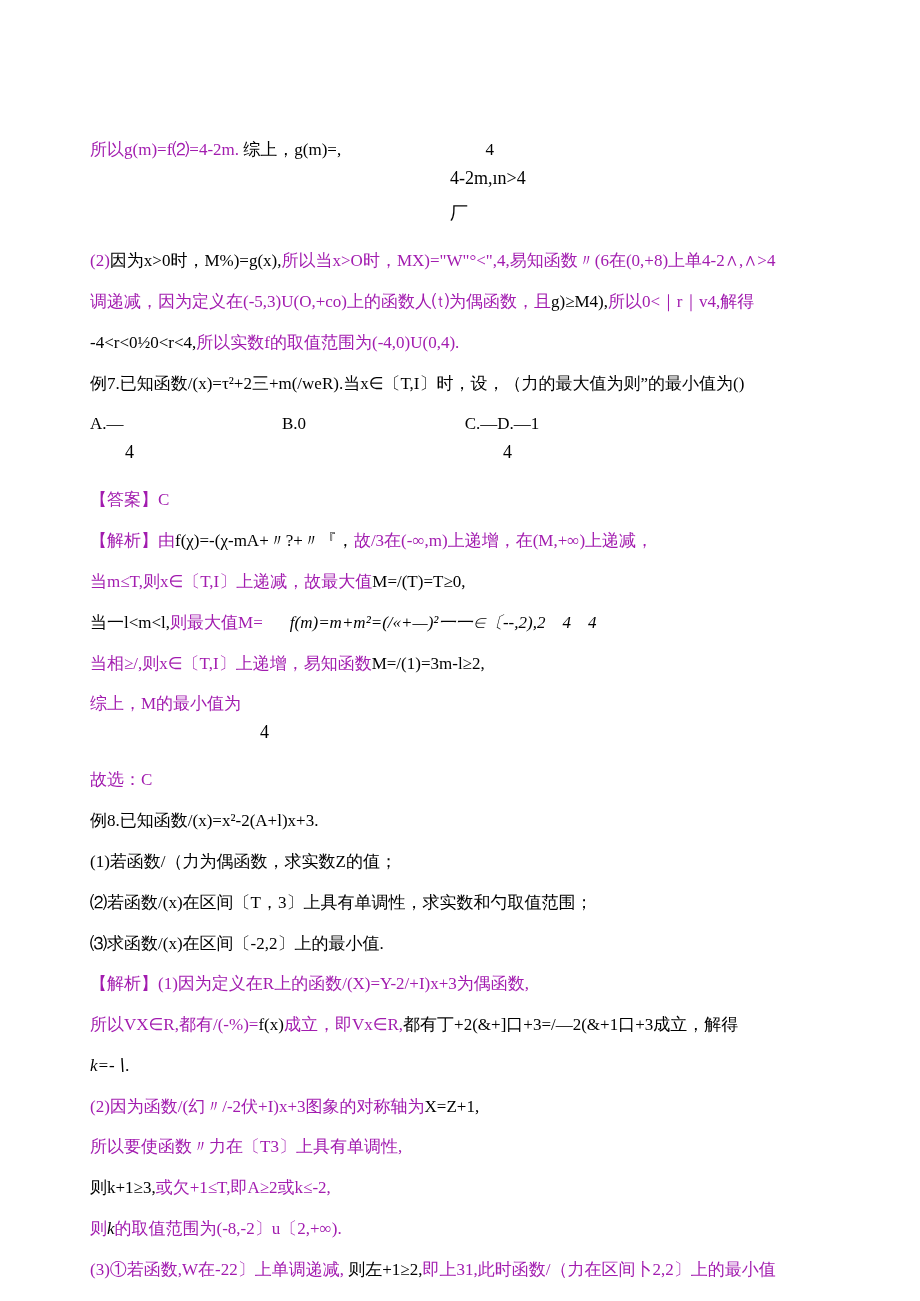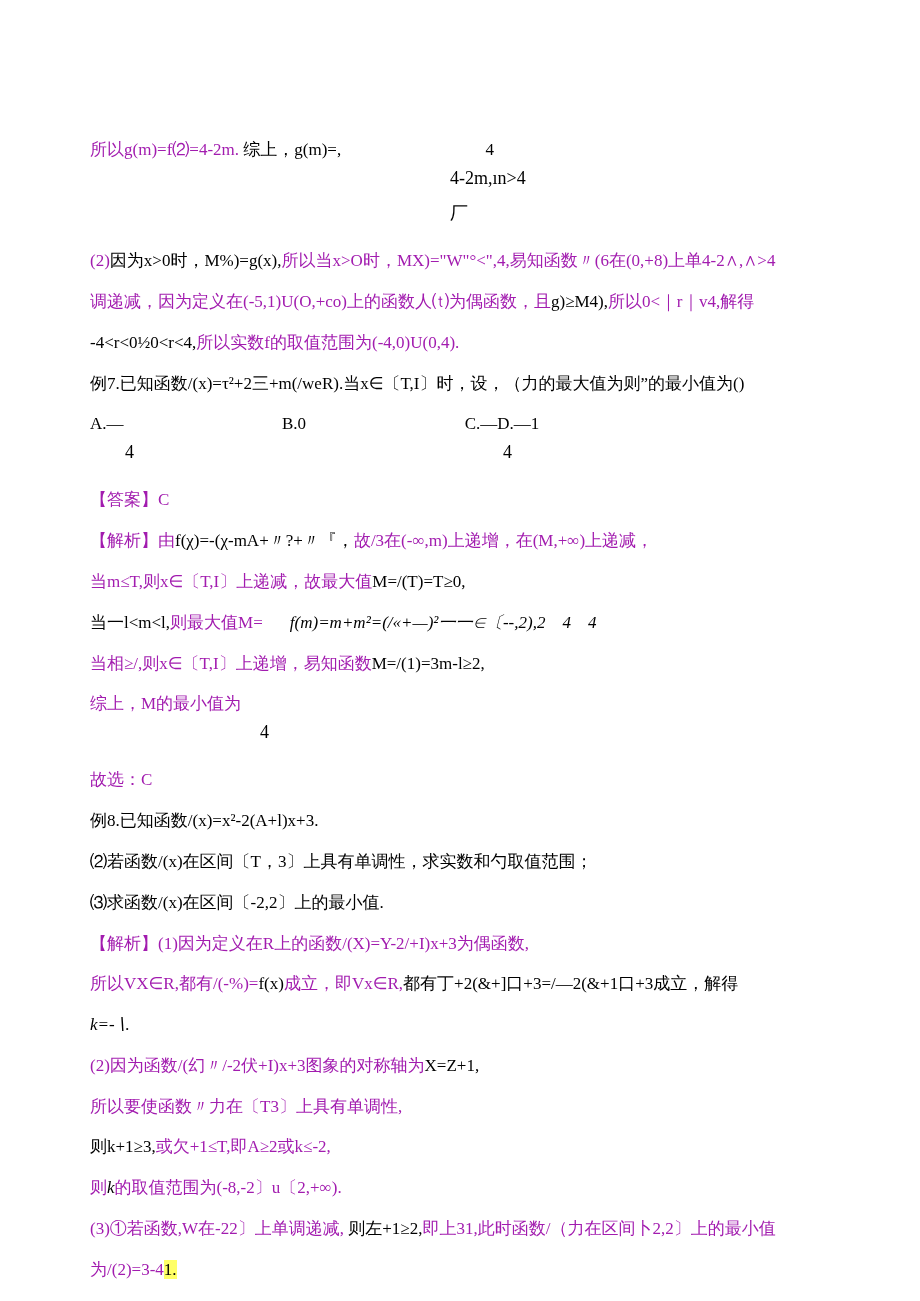--- a/index.html
+++ b/index.html
@@ -52,21 +52,21 @@
   </span>
   <span class="sub-line" style="padding-left:360px;">
     <span class="blk">厂</span>
   </span>
 
   <span class="line">
     <span class="red">(2)</span><span class="blk">因为x&gt;0时，M%)=g(x),</span><span class="red">所以当x&gt;O时，MX)="W"°&lt;",4,</span><span class="red">易知函数〃(6在(0,+8)上单4-2∧,∧&gt;4</span>
   </span>
 
   <span class="line">
-    <span class="red">调递减，因为定义在(-5,1)U(O,+co)上的函数人⒯为偶函数，且</span><span class="blk">g)≥M4),</span><span class="red">所以0&lt;｜r｜v4,</span><span class="red">解得</span>
+    <span class="red">调递减，因为定义在(-5,3)U(O,+co)上的函数人⒯为偶函数，且</span><span class="blk">g)≥M4),</span><span class="red">所以0&lt;｜r｜v4,</span><span class="red">解得</span>
   </span>
 
   <span class="line">
     <span class="blk">-4&lt;r&lt;0½0&lt;r&lt;4,</span><span class="red">所以实数f的取值范围为(-4,0)U(0,4).</span>
   </span>
 
   <span class="line blk">例7.已知函数/(x)=τ²+2三+m(/weR).当x∈〔T,I〕时，设，（力的最大值为则”的最小值为()</span>
 
   <span class="line">
     <span class="blk">A.—</span>
@@ -102,20 +102,21 @@
   <span class="line">
     <span class="red">综上，M的最小值为</span>
   </span>
   <span class="sub-line" style="padding-left:170px;">
     <span class="blk">4</span>
   </span>
 
   <span class="line red">故选：C</span>
 
   <span class="line blk">例8.已知函数/(x)=x²-2(A+l)x+3.</span>
+  <span class="line blk">(1)若函数/（力为偶函数，求实数Z的值；</span>
   <span class="line blk">⑵若函数/(x)在区间〔T，3〕上具有单调性，求实数和勺取值范围；</span>
   <span class="line blk">⑶求函数/(x)在区间〔-2,2〕上的最小值.</span>
 
   <span class="line">
     <span class="red">【解析】</span><span class="red">(1)因为定义在R上的函数/(X)=Y-2/+I)x+3为偶函数,</span>
   </span>
 
   <span class="line">
     <span class="red">所以VX∈R,</span><span class="red">都有/(-%)=</span><span class="blk">f(x)</span><span class="red">成立，即Vx∈R,</span><span class="blk">都有丁+2(&amp;+]口+3=/—2(&amp;+1口+3成立，解得</span>
   </span>

